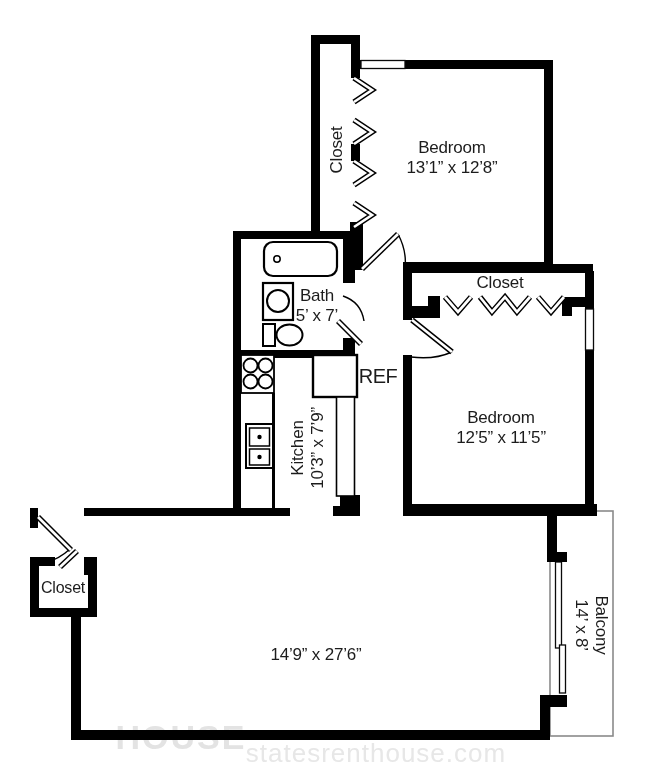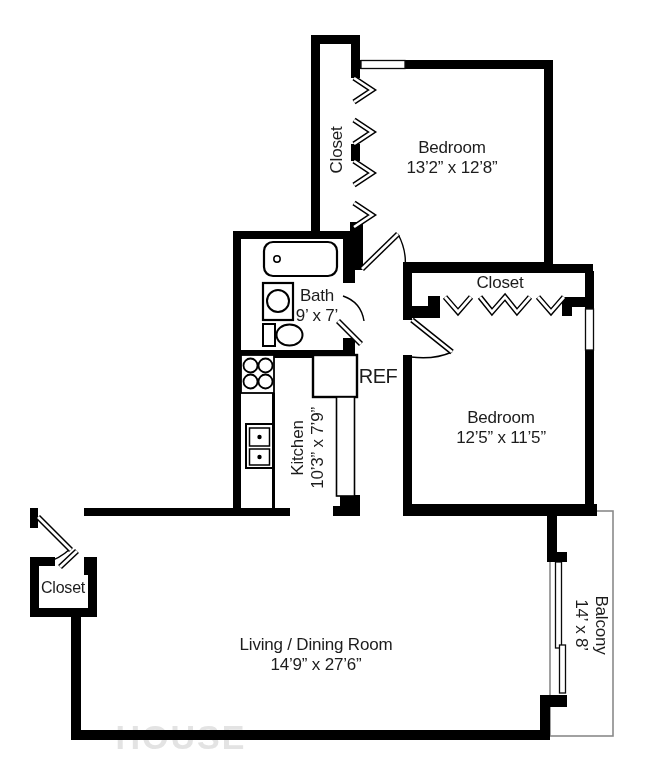--- a/index.html
+++ b/index.html
@@ -150,47 +150,47 @@
       <circle cx="259.5" cy="457" r="2.2" fill="#000"></circle>
       <rect class="fix" stroke-width="2.4" x="313" y="355" width="44" height="42"></rect>
       <rect class="fix" stroke-width="1.6" x="336.5" y="397" width="18" height="99"></rect>
     </g>
   </svg>
 
   <div class="lbl rot-ccw" style="left:337px; top:150px;">Closet</div>
 
   <div class="lbl" style="left:452px; top:158px;">
     <div>Bedroom</div>
-    <div>13’2” x 12’8”</div>
+    <div>13’1” x 12’8”</div>
   </div>
 
   <div class="lbl" style="left:500px; top:283px;">Closet</div>
 
   <div class="lbl" style="left:317px; top:306px;">
     <div>Bath</div>
-    <div>9’ x 7’</div>
+    <div>5’ x 7’</div>
   </div>
 
   <div class="lbl ref" style="left:335px; top:376px;margin-left:43px;">REF</div>
 
   <div class="lbl rot-ccw" style="left:308px; top:448px;">
     <div>Kitchen</div>
     <div>10’3” x 7’9”</div>
   </div>
 
   <div class="lbl" style="left:501px; top:428px;">
     <div>Bedroom</div>
     <div>12’5” x 11’5”</div>
   </div>
 
   <div class="lbl sm" style="left:63px; top:588px;">Closet</div>
 
   <div class="lbl" style="left:316px; top:655px;">
-    <div>Living / Dining Room</div>
     <div>14’9” x 27’6”</div>
   </div>
 
   <div class="lbl rot-cw" style="left:591px; top:625px;">
     <div>Balcony</div>
     <div>14’ x 8’</div>
   </div>
 
+  <div class="wm-site">statesrenthouse.com</div>
 </div>
 
 </body></html>

